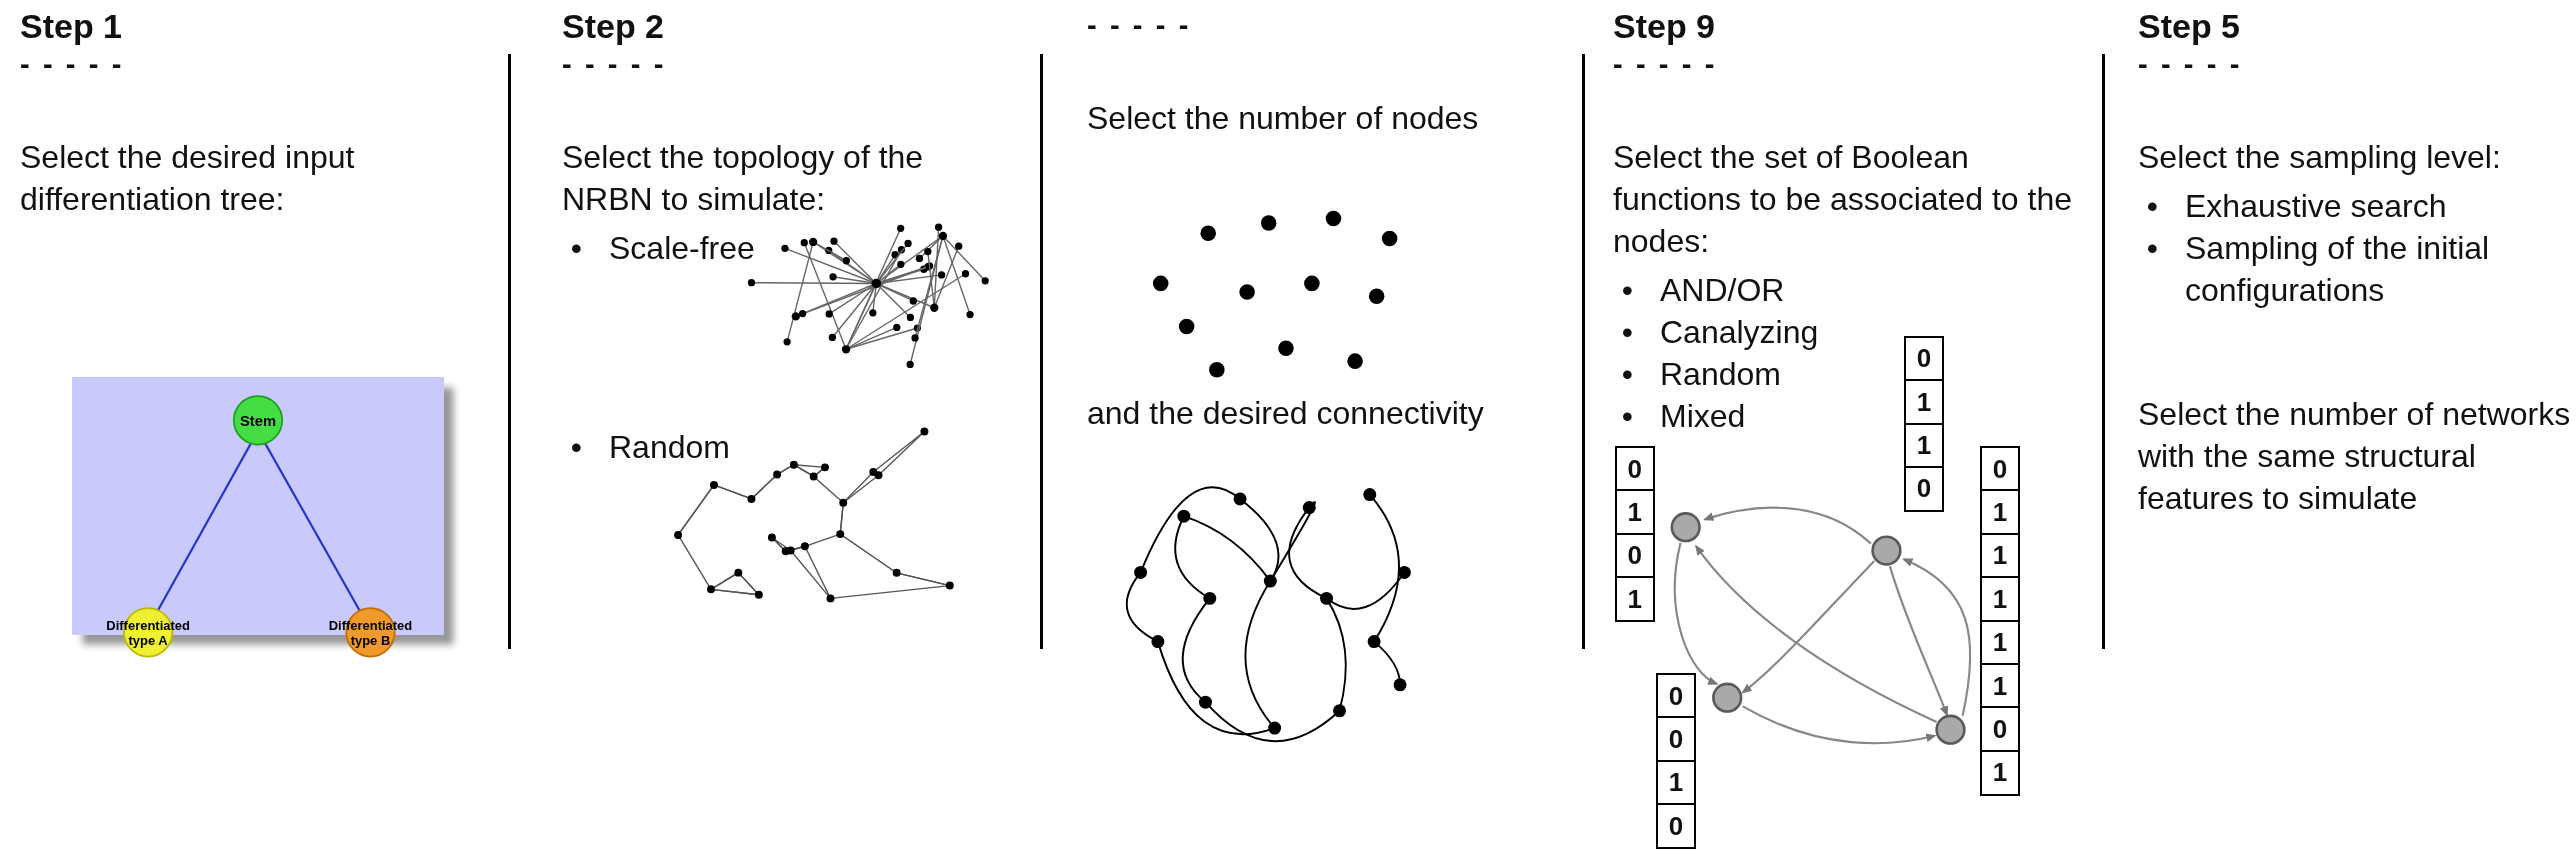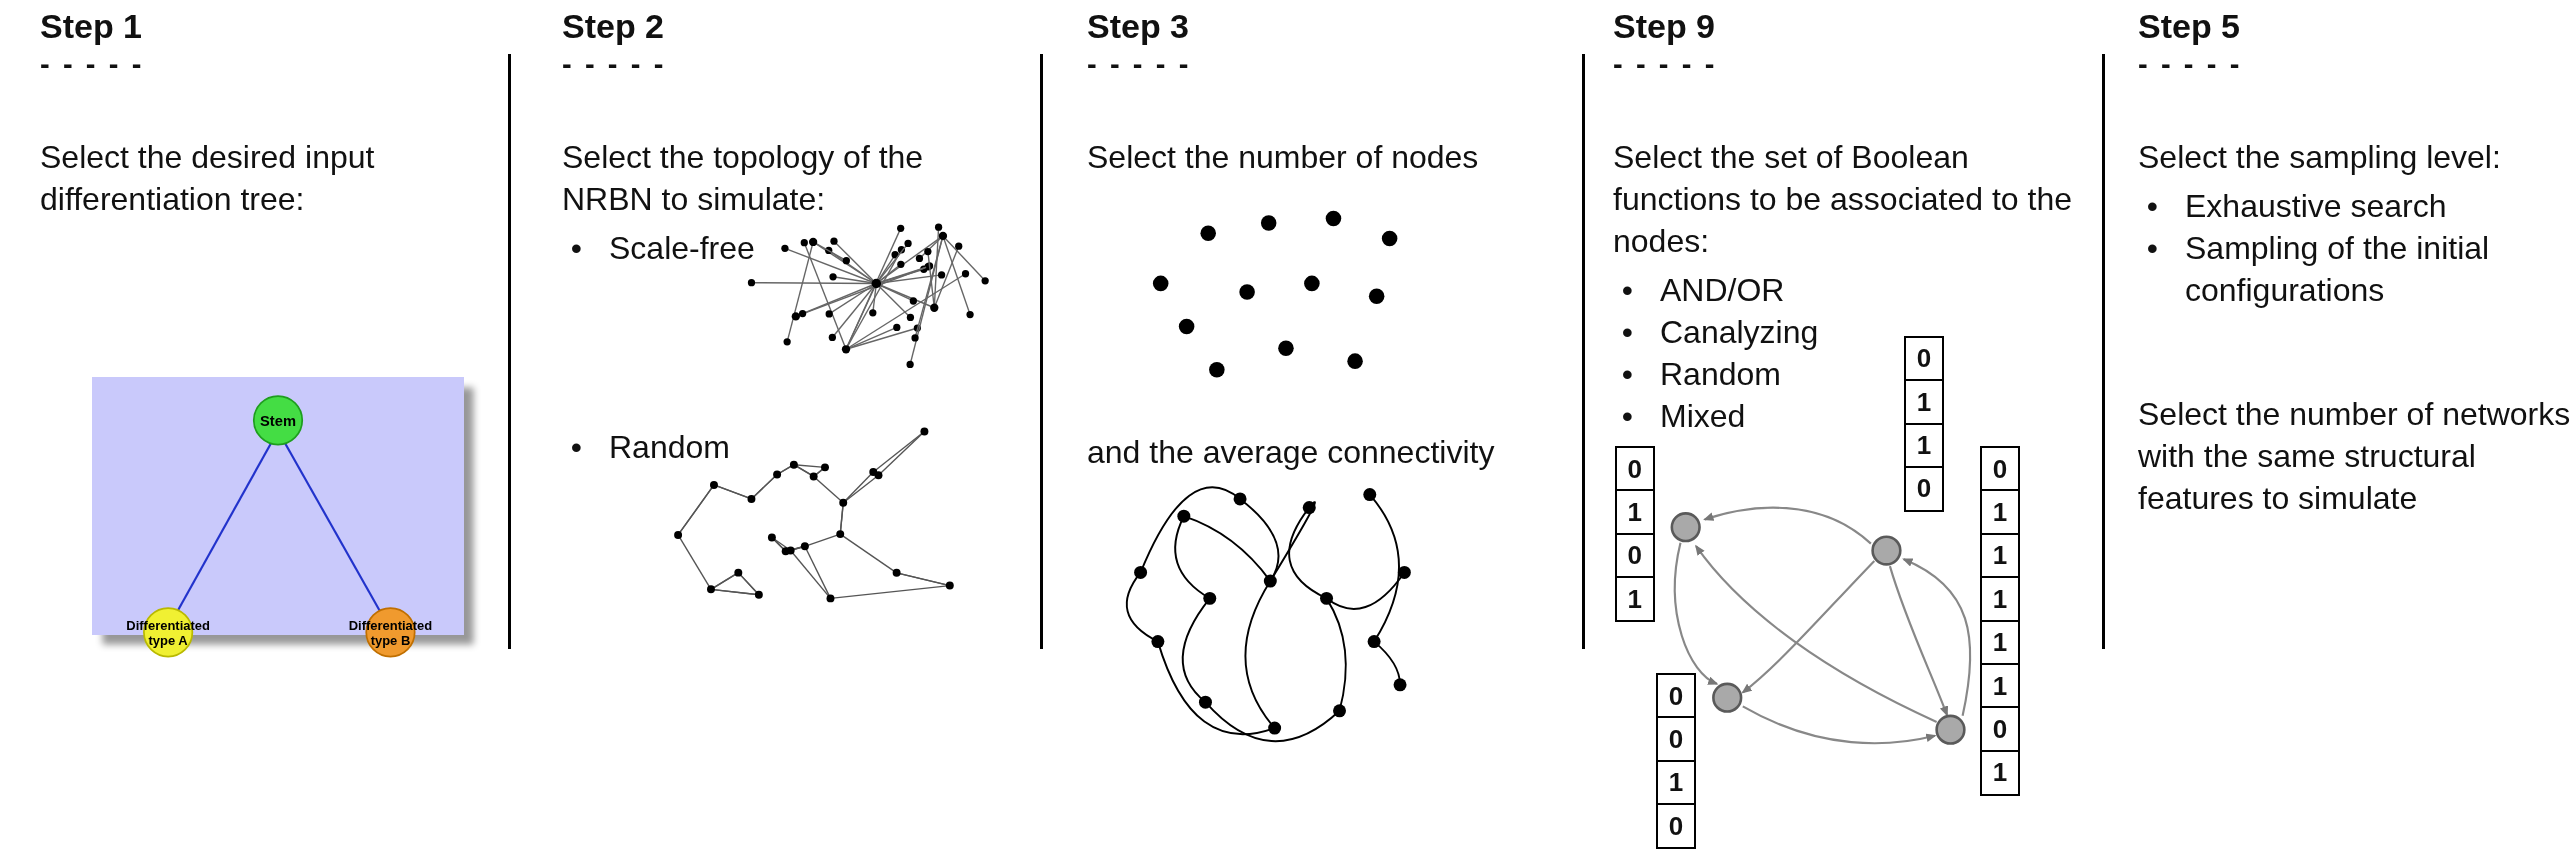--- a/index.html
+++ b/index.html
@@ -1,20 +1,20 @@
 <!DOCTYPE html>
 <html style="font-size:14px"><head>
 <meta charset="utf-8">
 <style>
   html,body{margin:0;padding:0;background:#fff;}
   body{font-family:"Liberation Sans",sans-serif;color:#111;}
   .canvas{position:relative;width:2576px;height:851px;background:#fff;overflow:hidden;}
 
   .col{position:absolute;top:7px;height:844px;}
-  .c1{left:20px;width:467px;margin-left:20px;}
+  .c1{left:20px;width:467px;}
   .c2{left:562px;width:450px;}
   .c3{left:1087px;width:489px;}
   .c4{left:1613px;width:474px;}
   .c5{left:2138px;width:450px;}
 
   .divider{position:absolute;top:54px;width:2.6px;height:595px;background:#000;}
   .d1{left:508px;} .d2{left:1040px;} .d3{left:1582px;} .d4{left:2102px;}
 
   h2.step-title{font-size:34px;font-weight:bold;margin:0;line-height:1.15;}
   .dashes{font-weight:bold;font-size:29px;line-height:36px;letter-spacing:2.6px;}
@@ -234,38 +234,37 @@
         <circle cx="59.781646728515625" cy="79.7820557653904" r="4.6" fill="#000"></circle>
         <circle cx="209.41890716552734" cy="100.46001136302948" r="4.6" fill="#000"></circle>
         <circle cx="111.7452621459961" cy="206.9504278898239" r="4.6" fill="#000"></circle>
         <circle cx="250.23128509521484" cy="68.50031554698944" r="4.6" fill="#000"></circle>
       </svg>
   </section>
 
   <div class="divider d2"></div>
 
   <section class="col c3">
-    <h2 class="step-title">Step 3</h2>
     <div class="dashes">- - - - -</div>
     <p class="intro"><span>Select the </span><b>number of nodes</b><span></span></p>
     <svg id="dots-svg" class="dots-net" viewBox="0 0 330 235">
         <circle cx="35" cy="100" r="9" fill="#000"></circle>
         <circle cx="90" cy="42" r="9" fill="#000"></circle>
         <circle cx="160" cy="30" r="9" fill="#000"></circle>
         <circle cx="235" cy="25" r="9" fill="#000"></circle>
         <circle cx="300" cy="48" r="9" fill="#000"></circle>
         <circle cx="65" cy="150" r="9" fill="#000"></circle>
         <circle cx="135" cy="110" r="9" fill="#000"></circle>
         <circle cx="210" cy="100" r="9" fill="#000"></circle>
         <circle cx="285" cy="115" r="9" fill="#000"></circle>
         <circle cx="100" cy="200" r="9" fill="#000"></circle>
         <circle cx="180" cy="175" r="9" fill="#000"></circle>
         <circle cx="260" cy="190" r="9" fill="#000"></circle>
       </svg>
-    <p class="intro second"><span>and the </span><b>average connectivity</b><span></span></p>
+    <p class="intro second"><span>and the </span><b>desired connectivity</b><span></span></p>
     <svg id="tangle-svg" class="tangle-net" viewBox="0 0 370 345">
         <path d="M40,125 Q95,-10 155,40" stroke="#000" stroke-width="2.2" fill="none"></path>
         <path d="M90,60 Q60,120 120,155" stroke="#000" stroke-width="2.2" fill="none"></path>
         <path d="M155,40 Q220,90 190,135" stroke="#000" stroke-width="2.2" fill="none"></path>
         <path d="M235,50 Q180,120 255,155" stroke="#000" stroke-width="2.2" fill="none"></path>
         <path d="M305,35 Q370,110 310,205" stroke="#000" stroke-width="2.2" fill="none"></path>
         <path d="M345,125 Q300,190 255,155" stroke="#000" stroke-width="2.2" fill="none"></path>
         <path d="M190,135 Q130,230 195,305" stroke="#000" stroke-width="2.2" fill="none"></path>
         <path d="M120,155 Q60,230 115,275" stroke="#000" stroke-width="2.2" fill="none"></path>
         <path d="M60,205 Q100,340 195,305" stroke="#000" stroke-width="2.2" fill="none"></path>

